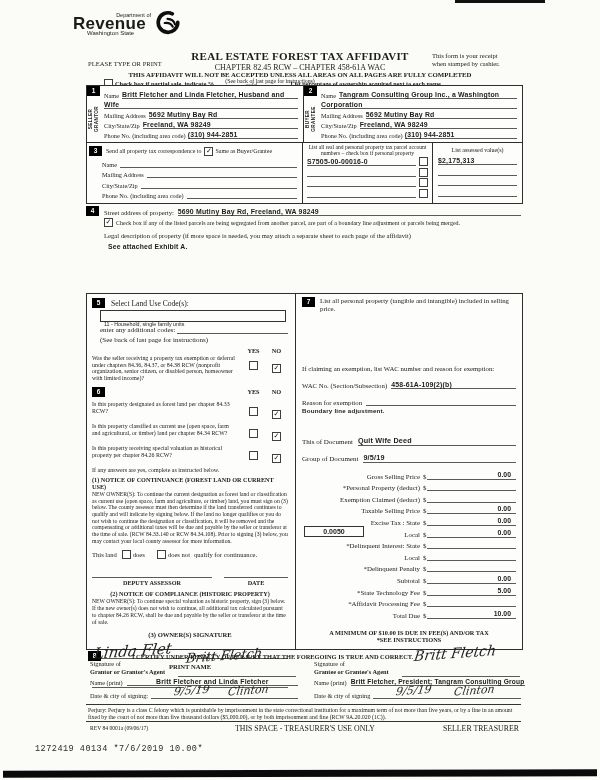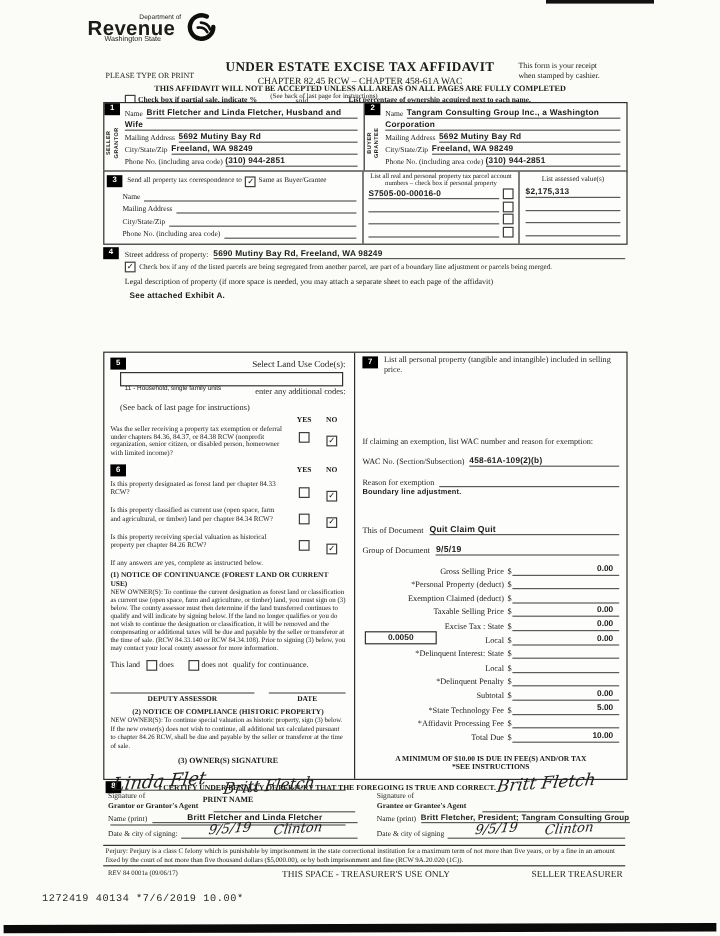--- a/index.html
+++ b/index.html
@@ -51,21 +51,21 @@
     <div class="sans" style="font-size:6px;padding-left:14px;">Washington State</div>
   </div>
   <svg class="abs" style="left:82px;top:-2px;" width="26" height="26" viewBox="0 0 24 24">
     <path d="M21 11.5a9 9 0 1 1-5-8" fill="none" stroke="#0e0e0e" stroke-width="3.4" stroke-linecap="round"></path>
     <path d="M9 12c3.2-.4 6 .8 7.4 3.4M11.5 8.2c3.6.2 6.2 2.2 7 5.2" fill="none" stroke="#0e0e0e" stroke-width="2" stroke-linecap="round"></path>
   </svg>
 </div>
 
 <div class="abs lbl" style="left:88px;top:60px;font-size:6.6px;">PLEASE TYPE OR PRINT</div>
 
-<div class="abs b ctr" style="left:140px;top:50px;width:320px;font-size:11px;letter-spacing:.3px;">UNDER ESTATE EXCISE TAX AFFIDAVIT</div>
+<div class="abs b ctr" style="left:140px;top:50px;width:320px;font-size:11px;letter-spacing:.3px;">REAL ESTATE FOREST TAX AFFIDAVIT</div>
 <div class="abs ctr" style="left:140px;top:62.5px;width:320px;font-size:8px;">CHAPTER 82.45 RCW – CHAPTER 458-61A WAC</div>
 
 <div class="abs" style="left:432px;top:52px;width:110px;font-size:6.6px;line-height:7.6px;">
   <div>This form is your receipt</div>
   <div>when stamped by cashier.</div>
 </div>
 
 <div class="abs b ctr" style="left:55px;top:71px;width:490px;font-size:6.8px;">THIS AFFIDAVIT WILL NOT BE ACCEPTED UNLESS ALL AREAS ON ALL PAGES ARE FULLY COMPLETED</div>
 <div class="abs ctr" style="left:110px;top:77.5px;width:320px;font-size:5.8px;">(See back of last page for instructions)</div>
 
@@ -204,28 +204,28 @@
     <span class="cb" style="margin-left:18px;">✓</span>
     <span style="font-size:6px;margin-left:3px;">Check box if any of the listed parcels are being segregated from another parcel, are part of a boundary line adjustment or parcels being merged.</span>
   </div>
   <div style="font-size:6.6px;margin:3px 0 0 18px;">Legal description of property (if more space is needed, you may attach a separate sheet to each page of the affidavit)</div>
   <div class="fv" style="margin:4px 0 0 22px;font-size:6.8px;">See attached Exhibit A.</div>
 </div>
 
 <div class="abs box" style="left:86px;top:293px;width:435px;height:355px;display:flex;">
 
   <div style="width:209px;border-right:1.2px solid #2e2e2e;box-sizing:border-box;padding:3px 7px 0 5px;position:relative;">
-    <div class="frow" style="align-items:center;height:12px;justify-content:space-between;">
+    <div class="frow" style="align-items:center;height:12px;">
       <span class="tab">5</span>
       <span style="font-size:7.6px;margin-left:6px;">Select Land Use Code(s):</span>
     </div>
     <div style="border:1px solid #333;height:9px;margin:1px 2px 0 8px;padding:1px 3px 0;">
       <span class="sans" style="font-size:5.3px;">11 - Household, single family units</span>
     </div>
-    <div class="frow" style="height:12px;margin-left:8px;flex-direction:column;">
+    <div class="frow" style="height:12px;margin-left:8px;">
       <span style="font-size:7px;">enter any additional codes:</span>
       <span class="ul" style="flex:1;height:8px;margin-left:2px;"></span>
     </div>
     <div style="font-size:7px;margin:2px 0 0 8px;">(See back of last page for instructions)</div>
     <div class="yn" style="margin-top:3px;">
       <span>YES</span>
         <span>NO</span>
     </div>
     <div class="q" style="margin-top:1px;">
       <span class="qt">Was the seller receiving a property tax exemption or deferral under chapters 84.36, 84.37, or 84.38 RCW (nonprofit organization, senior citizen, or disabled person, homeowner with limited income)?</span>
@@ -304,21 +304,21 @@
       <span class="ul fv" style="flex:1;margin-left:4px;">458-61A-109(2)(b)</span>
     </div>
     <div class="frow" style="margin-top:8px;">
       <span style="font-size:6.8px;">Reason for exemption</span>
       <span class="ul" style="flex:1;height:8px;margin-left:4px;"></span>
     </div>
     <div class="fv" style="font-size:6.2px;margin-top:1px;">Boundary line adjustment.</div>
 
     <div class="frow" style="margin-top:22px;">
       <span style="font-size:7px;">This of Document</span>
-      <span class="ul fv" style="flex:1;margin-left:5px;font-size:7.2px;">Quit Claim Quit</span>
+      <span class="ul fv" style="flex:1;margin-left:5px;font-size:7.2px;">Quit Wife Deed</span>
     </div>
     <div class="frow" style="margin-top:7px;">
       <span style="font-size:7px;">Group of Document</span>
       <span class="ul fv" style="flex:1;margin-left:5px;font-size:7.2px;">9/5/19</span>
     </div>
 
     <div style="margin-top:5px;">
       <div class="mrow">
           <span class="mlab">Gross Selling Price</span>
           <span class="mdol">$</span>

